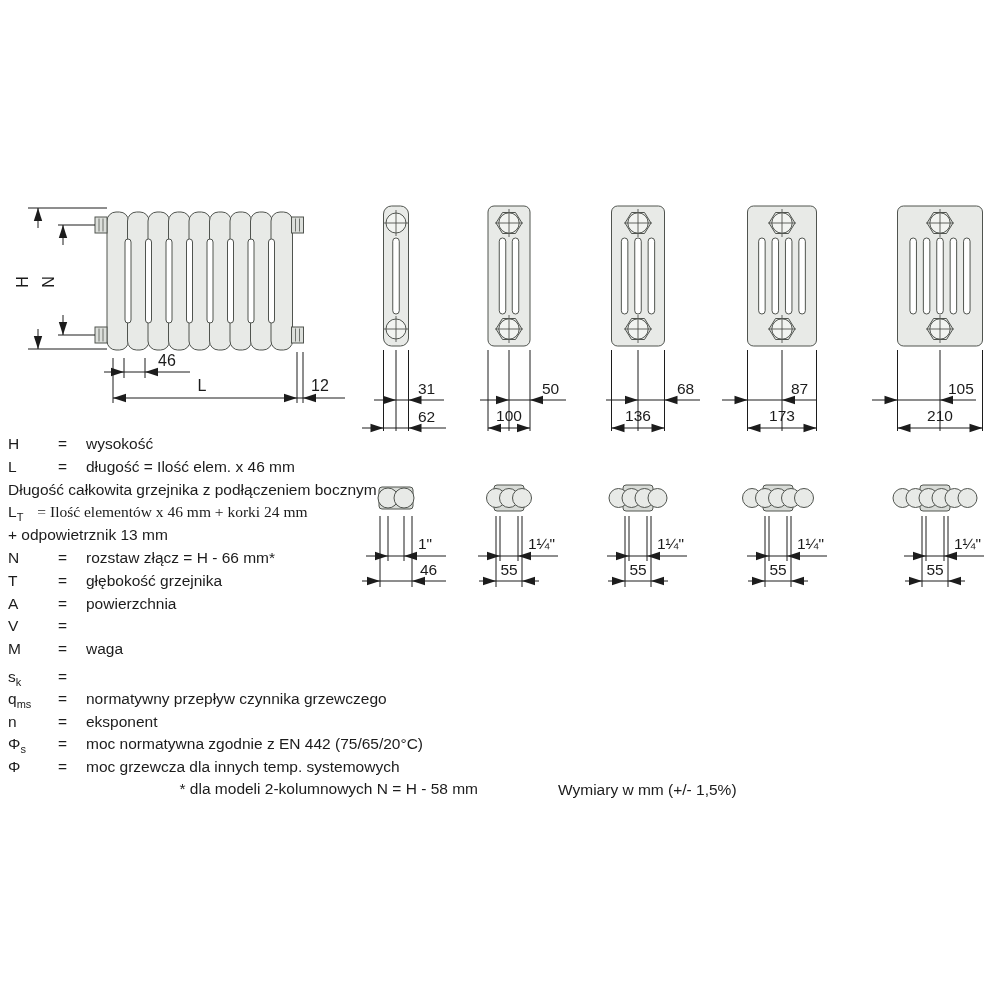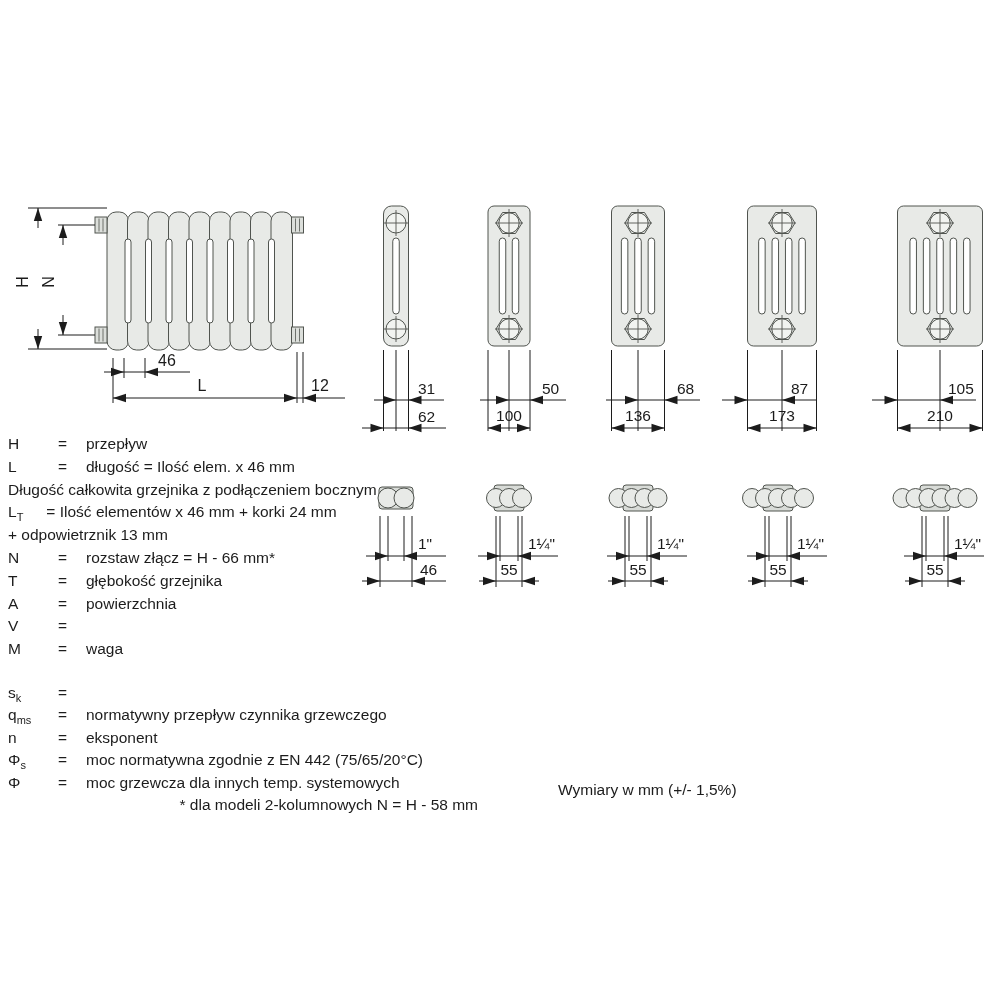--- a/index.html
+++ b/index.html
@@ -8,30 +8,30 @@
   .draw{position:absolute;left:0;top:0;}
   .el{fill:#e8eae7;stroke:#50544f;stroke-width:1;}
   .slot{fill:#ffffff;stroke:#50544f;stroke-width:1;}
   .hub{fill:#d8dbd7;stroke:#50544f;stroke-width:1;}
   .port{fill:#e8eae7;stroke:#50544f;stroke-width:1;}
   .dim{stroke:#1c1c1c;stroke-width:1;fill:none;}
   .dtxt{font-family:"Liberation Sans",sans-serif;font-size:15.5px;fill:#1b1b1b;}
   .big{font-size:16px;}
   .mid{text-anchor:middle;}
   .legend{position:absolute;left:8px;top:433px;width:470px;font-size:15.5px;}
-  .blockB{margin-top:21px;}
+  .blockB{margin-top:5px;}
   .lrow{display:flex;height:22.8px;line-height:22.8px;white-space:nowrap;}
   .blockB .lrow{height:22.4px;line-height:22.4px;}
   .lsym{width:50px;flex:none;}
   .leq{width:28px;flex:none;}
   .ltxt{flex:1;}
   .lpara{display:block;}
   .lnote{padding-left:78px;text-align:right;}
   sub{font-size:11px;}
-  .gap{margin-left:23px;}
+  .gap{margin-left:14px;font-family:Liberation Serif, serif;}
   .footer{position:absolute;left:558px;top:781px;font-size:15.5px;white-space:nowrap;}
 </style>
 </head>
 <body>
 
 <div class="canvas">
 
 <svg class="draw" width="1000" height="1000" viewBox="0 0 1000 1000">
   <defs>
     <g id="arrL">
@@ -289,21 +289,21 @@
         <use href="#arrL" x="948" y="581"></use>
     <text class="dtxt mid" x="935" y="575">55</text>
   </g>
 </svg>
 
 <div class="legend">
   <div>
     <div class="lrow">
       <span class="lsym"><span>H</span></span>
       <span class="leq">=</span>
-      <span class="ltxt">przepływ</span>
+      <span class="ltxt">wysokość</span>
     </div>
     <div class="lrow">
       <span class="lsym"><span>L</span></span>
       <span class="leq">=</span>
       <span class="ltxt">długość = Ilość elem. x 46 mm</span>
     </div>
     <div class="lrow lpara">
       <span>Długość całkowita grzejnika z podłączeniem bocznym</span>
     </div>
     <div class="lrow lpara">

